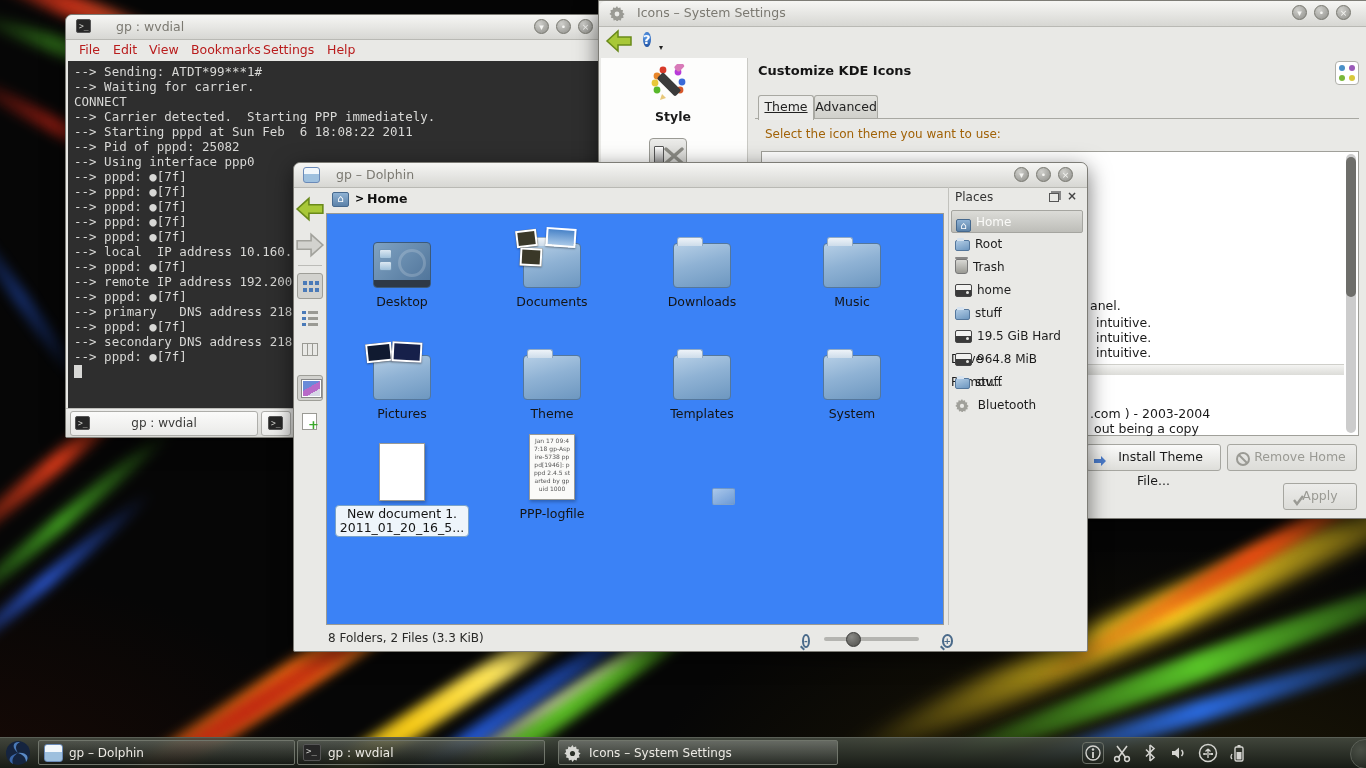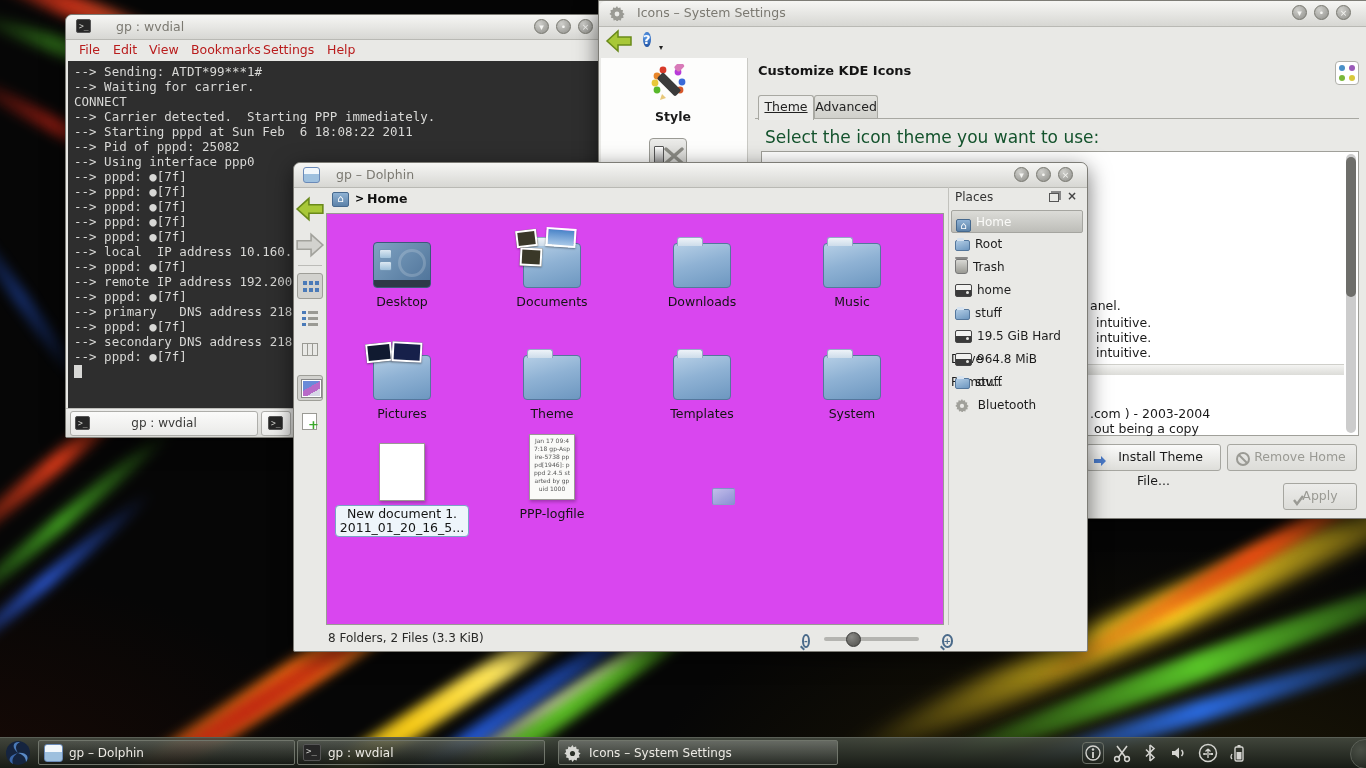--- a/index.html
+++ b/index.html
@@ -48,40 +48,40 @@
   #syss .sidebar{position:absolute;left:2px;top:57px;width:146px;bottom:2px;
     background:#fdfdfc;border-right:1px solid #c9c9c4;}
   .styleitem{position:absolute;left:8px;top:6px;width:128px;height:66px;text-align:center;}
   .stylelabel{font-size:12.5px;font-weight:bold;color:#1a1a1a;margin-top:45px;}
   #syss .heading{position:absolute;left:159px;top:62px;font-size:13px;font-weight:bold;color:#141414;}
   .sstab{position:absolute;top:94px;height:23px;font-size:12.5px;color:#222;
     text-align:center;line-height:22px;border:1px solid #a8a8a2;border-bottom:none;
     border-radius:3px 3px 0 0;background:linear-gradient(#e2e2de,#cfcfca);}
   .sstab.active{background:#ececea;height:24px;z-index:2;}
   .tabline{position:absolute;left:156px;top:117px;width:604px;height:1px;background:#a8a8a2;}
-  #syss .desc{position:absolute;left:166px;top:126px;font-size:17px;color:#14532d;}
+  #syss .desc{position:absolute;left:166px;top:126px;font-size:12px;color:#a16207;}
   #syss .listbox{position:absolute;left:162px;top:150px;width:596px;height:283px;
     background:#fff;border:1px solid #a0a09a;}
   .frag{position:absolute;font-size:12.5px;color:#1a1a1a;}
   .rowsep{position:absolute;left:1px;right:14px;height:10px;
     background:linear-gradient(#f4f4f2,#dcdcd8);border-top:1px solid #cfcfca;}
   .sscroll{position:absolute;right:2px;top:2px;width:10px;bottom:2px;background:#cccccc;border-radius:5px;}
   .sscroll .thumb{position:absolute;left:0;top:3px;width:10px;height:140px;background:#6e6e6a;border-radius:5px;}
   .ssbtn{position:absolute;height:25px;border:1px solid #a6a6a0;border-radius:3px;
     background:linear-gradient(#fbfbfa,#dededa);font-size:12.5px;color:#1a1a1a;
     text-align:center;line-height:24px;}
   .ssbtn.disabled{color:#9a9a94;background:linear-gradient(#ececea,#dcdcd8);}
   
   #dolph{left:293px;top:162px;width:793px;height:488px;z-index:30;}
   #dolph .crumbbar{position:absolute;left:32px;top:24px;right:138px;height:26px;}
   #dolph .vtools{position:absolute;left:0;top:24px;width:32px;bottom:26px;}
   .vbtn{position:absolute;left:3px;width:26px;height:26px;border-radius:3px;}
   .vbtn.pressed{background:#d2d2ce;border:1px solid #9e9e98;box-sizing:border-box;}
   #dolph .view{position:absolute;left:32px;top:50px;width:618px;height:412px;
-    background:#d946ef;border:1px solid #9a9a94;box-sizing:border-box;}
+    background:#3b82f6;border:1px solid #9a9a94;box-sizing:border-box;}
   .cell{position:absolute;width:140px;text-align:center;}
   .cell .lbl{font-size:12.5px;color:#141414;margin-top:6px;}
   .foldwrap{height:64px;display:flex;align-items:flex-end;justify-content:center;}
   .folder{position:relative;width:58px;height:45px;border-radius:4px;
     background:linear-gradient(165deg,#b6cfe6 0%,#8fb2d4 45%,#6d97c0 100%);
     border:1px solid #54779c;box-sizing:border-box;}
   .folder::before{content:"";position:absolute;top:-7px;left:3px;width:24px;height:8px;
     background:linear-gradient(#eef3f8,#cddcea);border:1px solid #93abc4;
     border-bottom:none;border-radius:3px 3px 0 0;}
   .photo{position:absolute;background:#3a3828;border:2px solid #fff;

